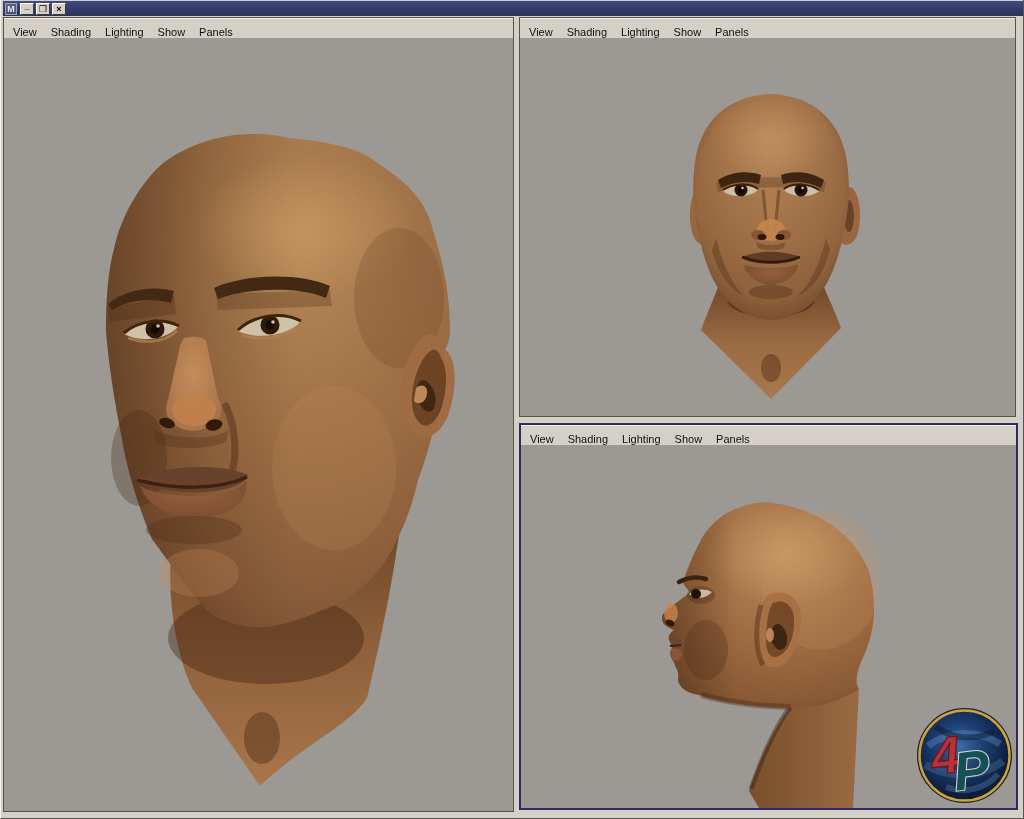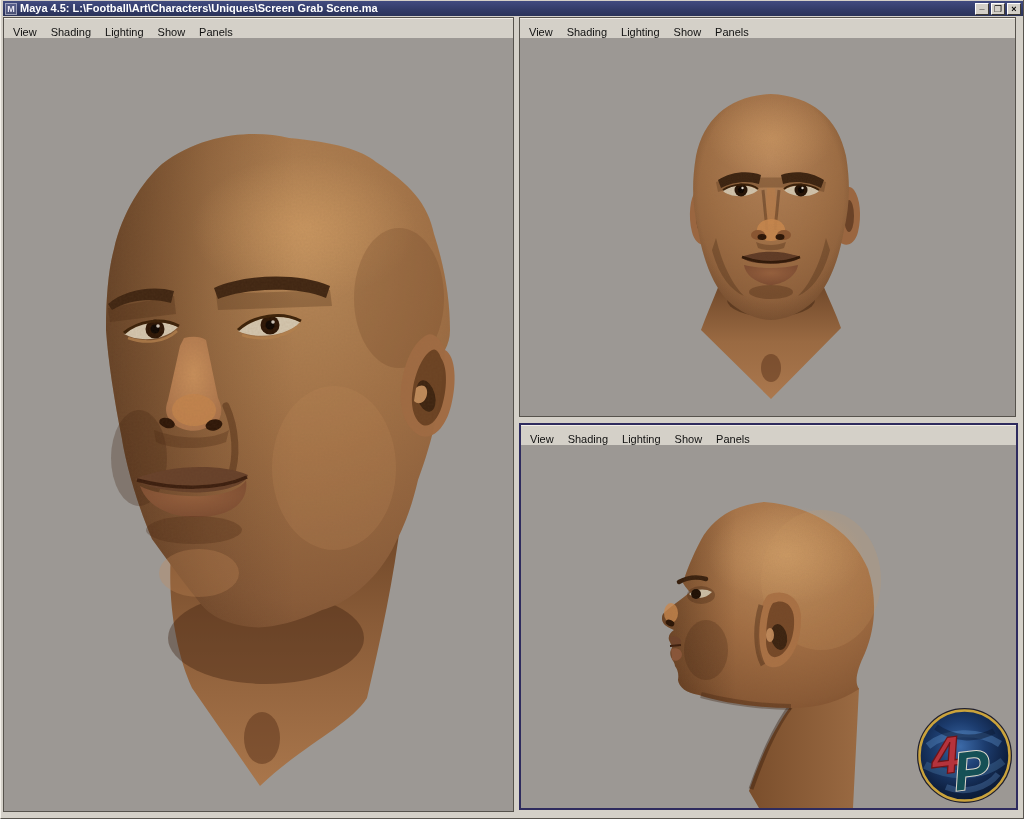--- a/index.html
+++ b/index.html
@@ -44,21 +44,20 @@
   .logo{position:absolute;left:915px;top:707px;width:97px;height:97px}
   .logo svg{width:100%;height:100%;display:block}
 </style>
 </head>
 <body>
 
 <div class="window">
 
   <div class="titlebar">
     <span class="maya-icon">M</span>
-    <span class="title-text">Maya 4.5: L:\Football\Art\Characters\Uniques\Screen Grab Scene.ma</span>
     <span class="win-buttons">
       <button class="win-btn min"><span>_</span></button>
       <button class="win-btn"><span>❐</span></button>
       <button class="win-btn"><span>×</span></button>
     </span>
   </div>
 
   <div class="panel" id="panel-left">
     <div class="menubar">
       <span class="menu-item">View</span>

